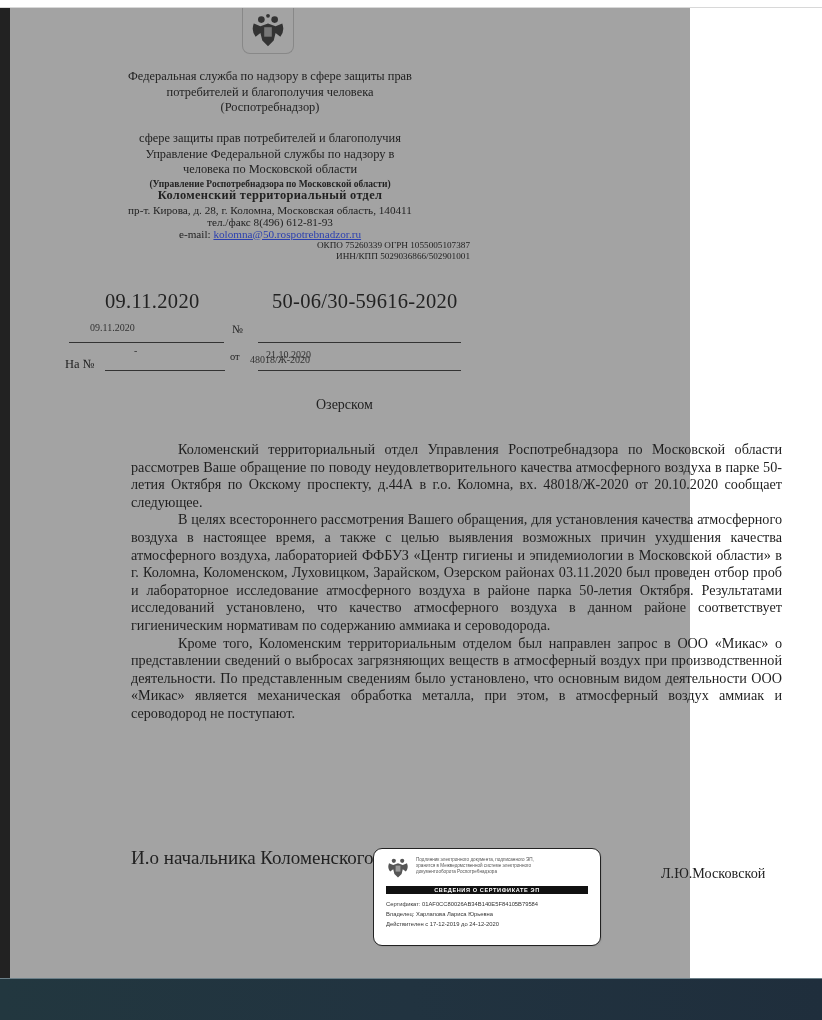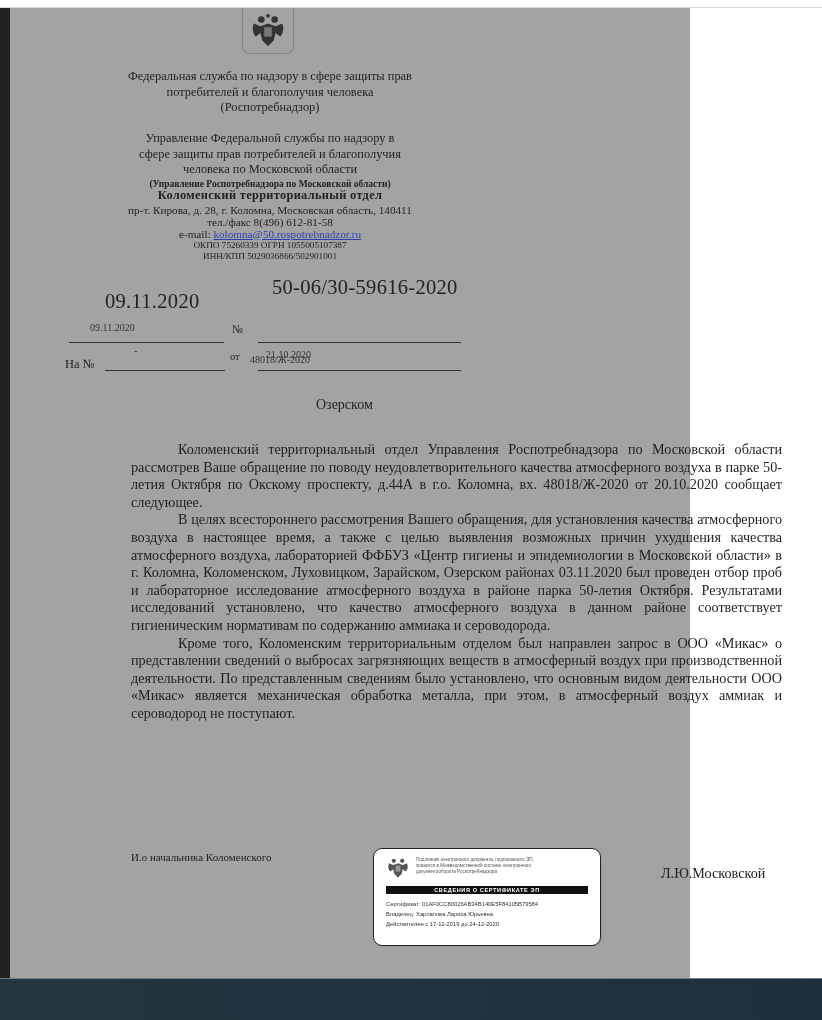--- a/index.html
+++ b/index.html
@@ -37,41 +37,41 @@
   .header-block {
     position:absolute; left:60px; width:400px; text-align:center;
     font-size:12.4px; line-height:15.5px; color:#222;
   }
   .hb1 { top:61px; }
   .hb2 { top:123px; }
   .hb2 .small-bold { font-size:9.5px; font-weight:bold; line-height:13px; }
   .hb3 { top:180px; }
   .hb3 .dept { font-weight:bold; font-size:12.4px; letter-spacing:0.3px; }
   .hb3 .addr { font-size:11.2px; line-height:12px; }
-  .hb3 .tiny { font-size:9.2px; line-height:11px; }
+  .hb3 .tiny { font-size:9.2px; line-height:11px;text-align:right; }
   .hb3 a { color:#2a3fb0; text-decoration:underline; }
   .big-date {
     position:absolute; left:95px; top:282px; font-size:20.5px; color:#222; letter-spacing:0.3px;
   }
   .big-num {
-    position:absolute; left:262px; top:268px; font-size:20.5px; color:#222; letter-spacing:0.3px;
+    position:absolute; left:262px; top:282px; font-size:20.5px; color:#222; letter-spacing:0.3px;
   }
   .field-row { position:absolute; font-size:10px; color:#333; }
   .fline { position:absolute; height:1px; background:#333; }
   .lbl { position:absolute; font-size:11.5px; color:#222; }
   .greeting {
     position:absolute; left:306px; top:389px; font-size:14px; color:#222;
   }
   .body-text {
     position:absolute; left:121px; top:433px; width:651px;
     font-size:14.2px; line-height:17.6px; text-align:justify; color:#1e1e1e;
   }
   .body-text p { margin:0; text-indent:47px; }
   .sig-title {
-    position:absolute; left:121px; top:840px; font-size:11px; line-height:19px; color:#222;
+    position:absolute; left:121px; top:840px; font-size:19px; line-height:19px; color:#222;
   }
   .sig-name {
     position:absolute; left:651px; top:857px; font-size:14.2px; color:#222;
   }
   .stamp {
     position:absolute; left:363px; top:840px; width:226px; height:96px;
     border:1.5px solid #222; border-radius:9px; background:#fff;
     box-shadow:1px 1px 1px #999;
     font-family:"Liberation Sans", "DejaVu Sans", sans-serif;
   }
@@ -109,30 +109,30 @@
     </svg>
   </div>
 
   <div class="header-block hb1">
     <div>Федеральная служба по надзору в сфере защиты прав</div>
     <div>потребителей и благополучия человека</div>
     <div>(Роспотребнадзор)</div>
   </div>
 
   <div class="header-block hb2">
+    <div>сфере защиты прав потребителей и благополучия</div>
     <div>Управление Федеральной службы по надзору в</div>
-    <div>сфере защиты прав потребителей и благополучия</div>
     <div>человека по Московской области</div>
     <div class="small-bold">(Управление Роспотребнадзора по Московской области)</div>
   </div>
 
   <div class="header-block hb3">
     <div class="dept">Коломенский территориальный  отдел</div>
     <div class="addr">пр-т. Кирова, д. 28, г. Коломна, Московская область, 140411</div>
-    <div class="addr">тел./факс 8(496) 612-81-58</div>
+    <div class="addr">тел./факс 8(496) 612-81-93</div>
     <div class="addr"><span>e-mail: </span><a>kolomna@50.rospotrebnadzor.ru</a></div>
     <div class="tiny">ОКПО 75260339  ОГРН 1055005107387</div>
     <div class="tiny">ИНН/КПП 5029036866/502901001</div>
   </div>
 
   <div class="big-date">09.11.2020</div>
   <div class="big-num">50-06/30-59616-2020</div>
 
   <div class="field-row" style="left:80px; top:314px;">09.11.2020</div>
   <div class="fline" style="left:59px; top:334px; width:155px;"></div>

